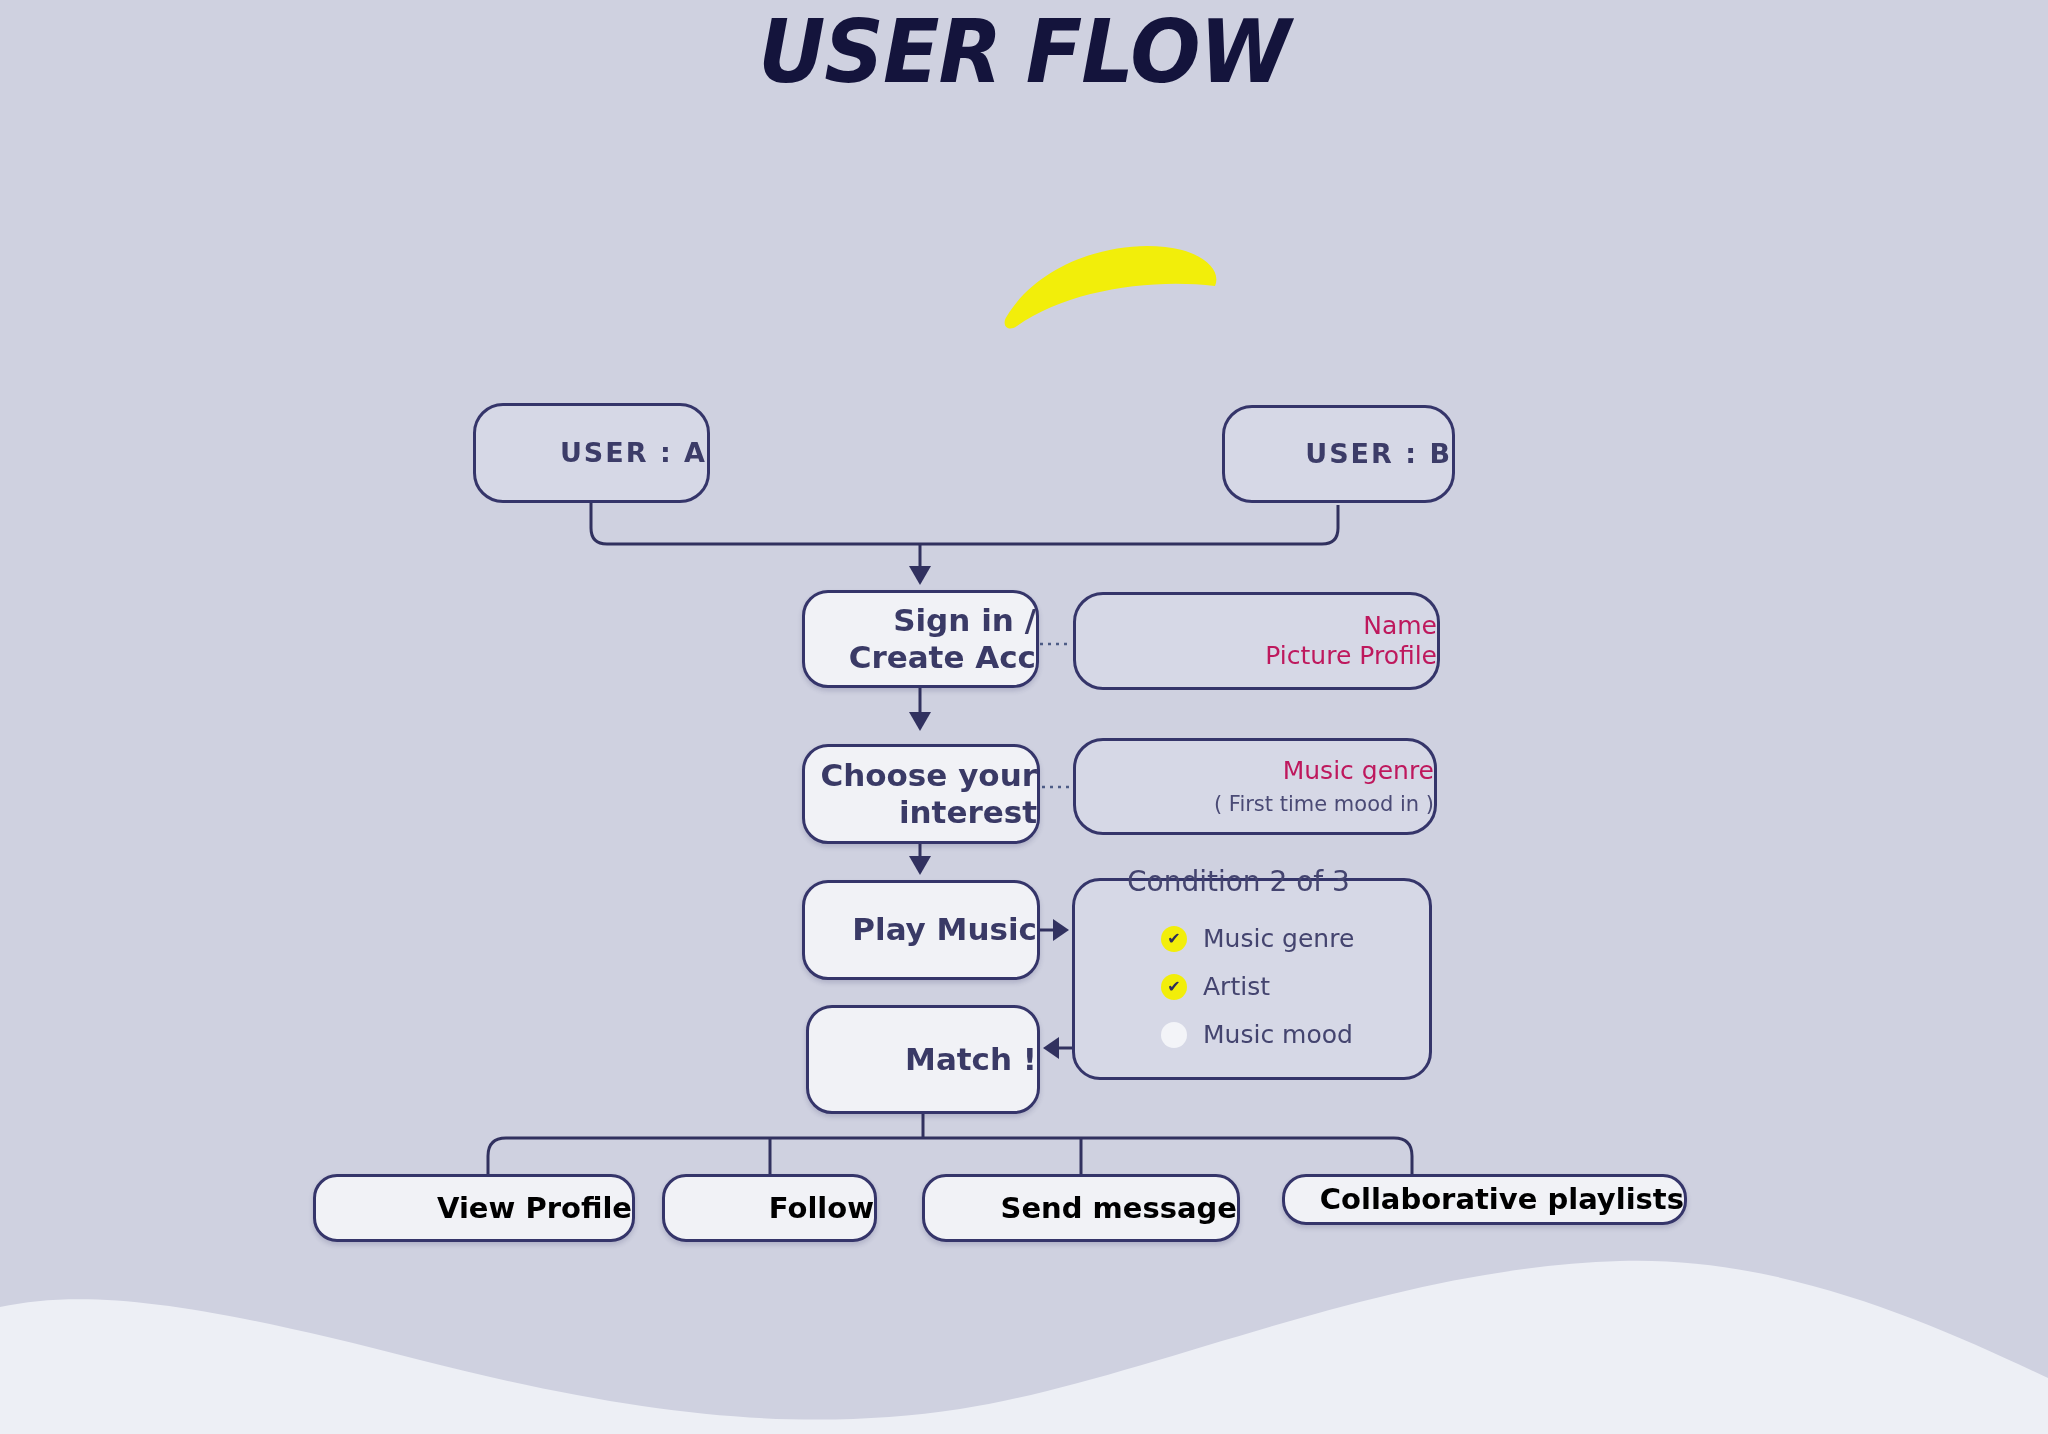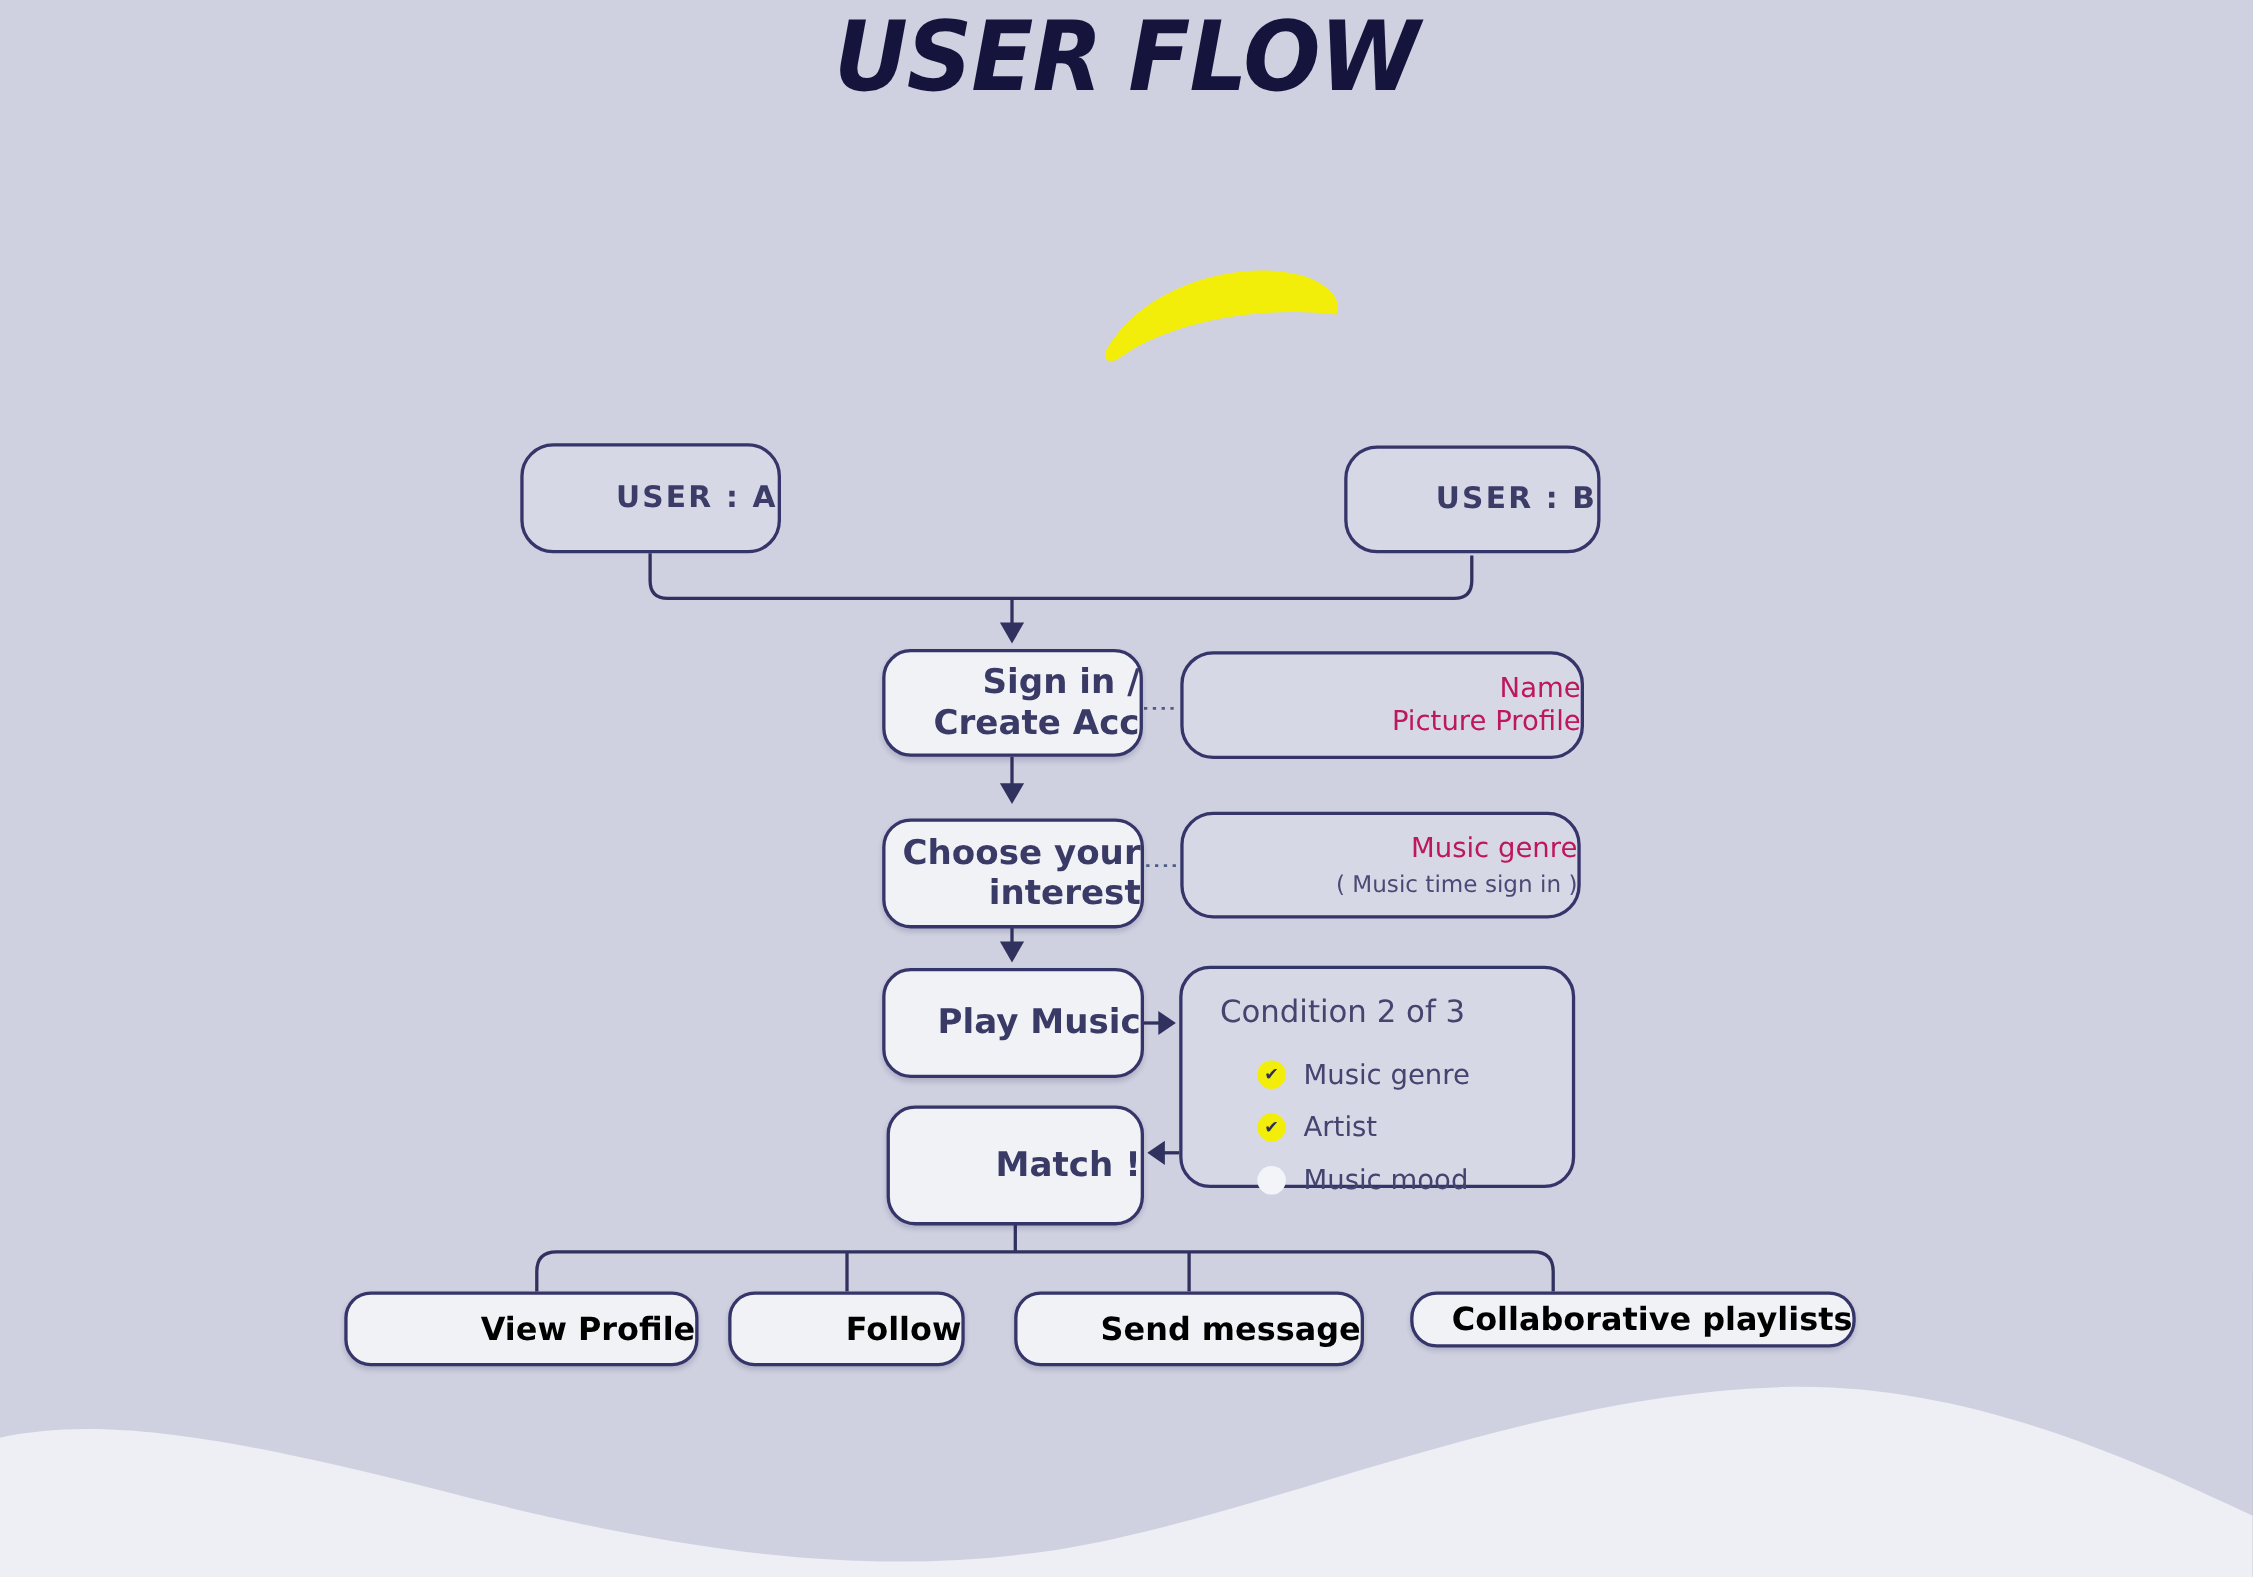--- a/index.html
+++ b/index.html
@@ -42,22 +42,22 @@
     background:#f1f2f6;
     box-shadow:0 3px 5px rgba(40,40,90,0.18);
   }
   .user-lbl{font-size:27px;font-weight:bold;letter-spacing:2px;color:#3c3c68;}
   .flow-lbl{font-size:31px;font-weight:bold;color:#3a3a66;}
   .note-lbl{font-size:25px;color:#be185d;}
   .note-sub{font-size:21px;color:#4a4a75;margin-top:6px;}
   .action-lbl{font-size:29px;font-weight:bold;color:#000000;}
   
   #condition-box{
-    align-items:flex-start;justify-content:space-between;
-    padding:22px 20px 18px 34px;
+    align-items:flex-start;justify-content:flex-end;
+    padding:22px 20px 18px 52px;
     background:rgba(240,242,250,0.22);
   }
   .cond-heading{font-size:28px;color:#44446f;margin-bottom:16px;}
   .cond-item{
     display:flex;align-items:center;
     margin:9px 0 9px 34px;
   }
   .check-dot{
     width:26px;height:26px;border-radius:50%;
     background:#f3f4f8;
@@ -134,21 +134,21 @@
     <span class="note-lbl">Name</span>
     <span class="note-lbl">Picture Profile</span>
   </div>
 
   <div class="box solid" style="left:802px;top:744px;width:238px;height:100px;border-radius:26px;">
     <span class="flow-lbl">Choose your</span>
     <span class="flow-lbl">interest</span>
   </div>
   <div class="box outline" style="left:1073px;top:738px;width:364px;height:97px;border-radius:30px;">
     <span class="note-lbl">Music genre</span>
-    <span class="note-sub">( Music time sign in )</span>
+    <span class="note-sub">( First time mood in )</span>
   </div>
 
   <div class="box solid" style="left:802px;top:880px;width:238px;height:100px;border-radius:26px;">
     <span class="flow-lbl">Play Music</span>
   </div>
 
   <div class="box" id="condition-box" style="left:1072px;top:878px;width:360px;height:202px;border-radius:28px;">
     <div class="cond-heading">Condition 2 of 3</div>
     <div class="cond-item" data-checked="true">
       <span class="check-dot"></span>

